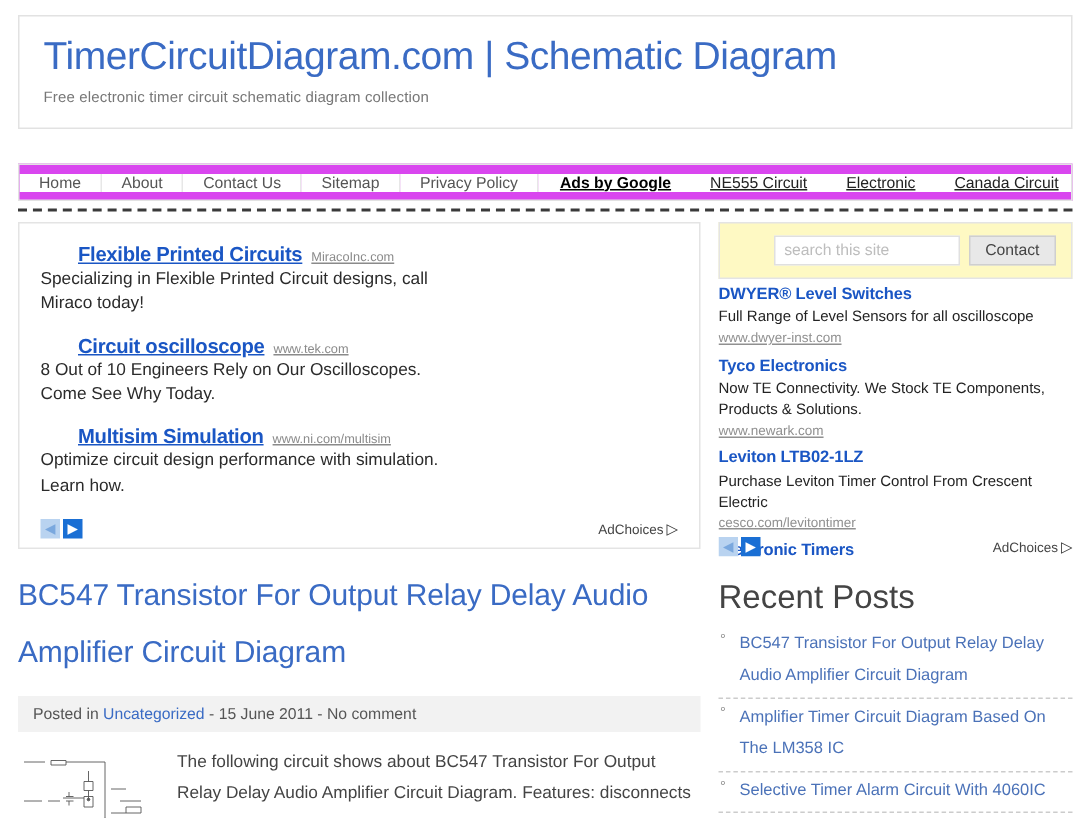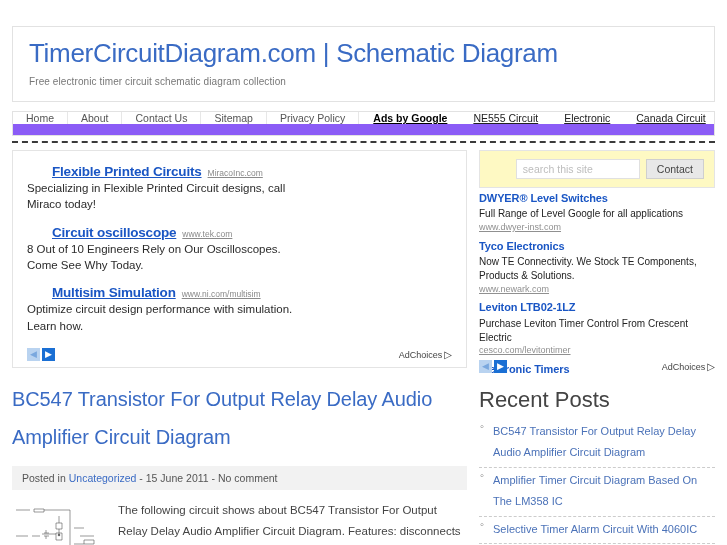--- a/index.html
+++ b/index.html
@@ -18,21 +18,21 @@
   .page {
     width: 727px;
     height: 545px;
     position: relative;
     box-sizing: border-box;
     padding: 0 12px;
   }
 
   
   .header {
-    margin-top: 26px;
+    margin-top: 10px;
     border: 1px solid #e2e2e2;
     background: #ffffff;
     box-sizing: border-box;
     height: 76px;
     padding: 12px 16px 0 16px;
   }
   .site-title {
     font-size: 26px;
     color: #3a6bc4;
     font-weight: normal;
@@ -43,27 +43,27 @@
   }
   .site-tagline {
     margin-top: 8px;
     font-size: 10px;
     color: #777;
     letter-spacing: 0.1px;
   }
 
   
   .nav {
-    margin-top: 9px;
+    margin-top: 23px;
     border: 1px solid #e2e2e2;
-    background: #8b5cf6;
+    background: #d946ef;
     box-sizing: border-box;
     height: 25px;
     display: flex;
-    align-items: flex-start;
+    align-items: center;
     overflow: hidden;
   }
   .nav-item {
     display: flex;
     align-items: center;
     padding: 0 13px;
     font-size: 10.5px;
     color: #555;
     border-right: 1px solid #e7e7e7;
     white-space: nowrap;
@@ -444,21 +444,21 @@
     <div class="col-side">
 
       <div class="search-box">
         <input class="search-input" type="text" placeholder="search this site" style="">
         <button class="search-btn">Contact</button>
       </div>
 
       <div class="side-ads">
         <div class="side-ad">
           <div class="side-ad-title">DWYER® Level Switches</div>
-          <div class="side-ad-desc">Full Range of Level Google for all applications</div>
+          <div class="side-ad-desc">Full Range of Level Sensors for all oscilloscope</div>
           <div class="side-ad-url">www.dwyer-inst.com</div>
         </div>
         <div class="side-ad">
           <div class="side-ad-title">Tyco Electronics</div>
           <div class="side-ad-desc">Now TE Connectivity. We Stock TE Components, Products &amp; Solutions.</div>
           <div class="side-ad-url">www.newark.com</div>
         </div>
         <div class="side-ad">
           <div class="side-ad-title">Leviton LTB02-1LZ</div>
           <div class="side-ad-desc">Purchase Leviton Timer Control From Crescent Electric</div>

